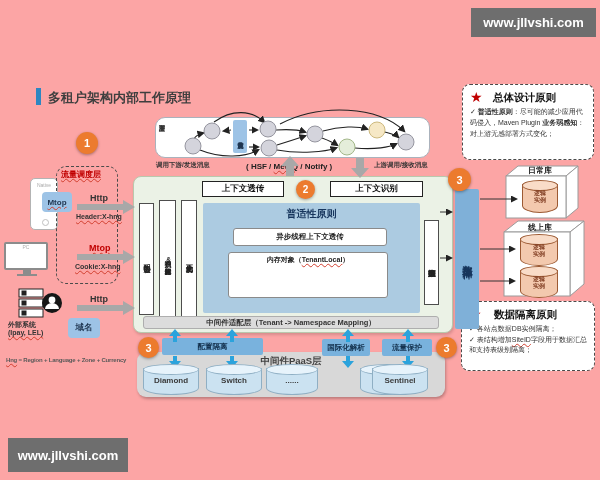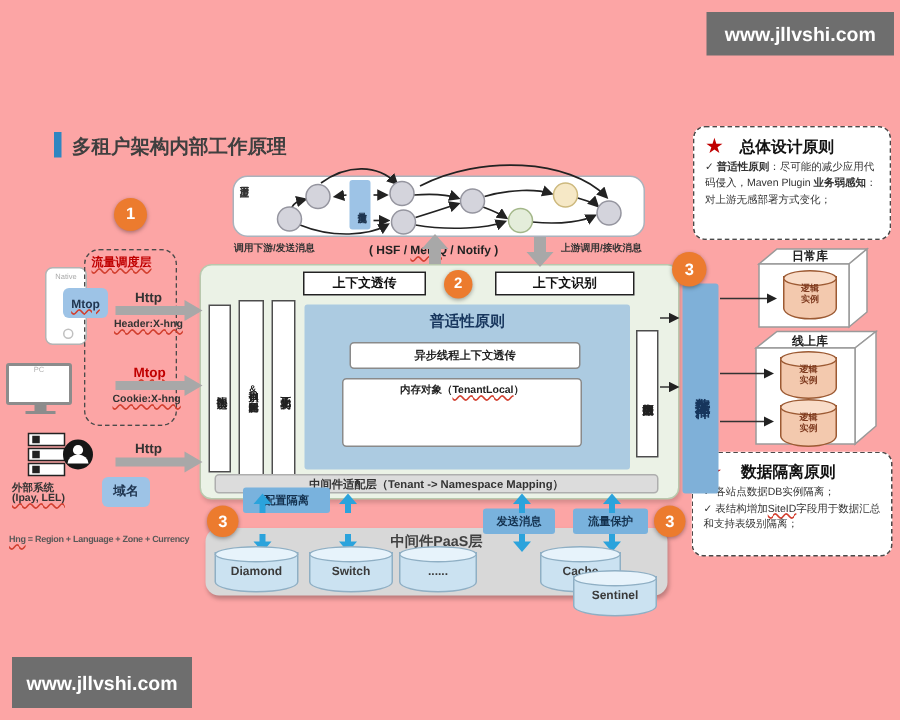--- a/index.html
+++ b/index.html
@@ -178,22 +178,22 @@
     </div>
   </div>
   <div class="cyl salmon" style="left:520px;top:270px;width:36px;height:26px;">
     <div class="ctop"></div>
     <div class="clabel">
       <div>逻辑</div>
       <div>实例</div>
     </div>
   </div>
 
-  <div class="box flexc" style="left:162px;top:325px;width:58px;height:17px;background:#79b2dd;border-radius:2px;font-size:7.5px;font-weight:bold;color:#14324f;z-index:3;">配置隔离</div>
-  <div class="box flexc" style="left:322px;top:339px;width:48px;height:17px;background:#79b2dd;border-radius:2px;font-size:7.5px;font-weight:bold;color:#14324f;z-index:3;">发送消息</div>
+  <div class="box flexc" style="left:162px;top:338px;width:101px;height:17px;background:#79b2dd;border-radius:2px;font-size:7.5px;font-weight:bold;color:#14324f;z-index:3;">配置隔离</div>
+  <div class="box flexc" style="left:322px;top:339px;width:48px;height:17px;background:#79b2dd;border-radius:2px;font-size:7.5px;font-weight:bold;color:#14324f;z-index:3;">国际化解析</div>
   <div class="box flexc" style="left:382px;top:339px;width:50px;height:17px;background:#79b2dd;border-radius:2px;font-size:7.5px;font-weight:bold;color:#14324f;z-index:3;">流量保护</div>
 
   <div class="box" style="left:137px;top:352px;width:308px;height:45px;background:#d8d8d8;border-radius:9px;box-shadow:1px 2px 3px rgba(0,0,0,.25);">
     <div style="text-align:center;font-size:9.5px;font-weight:bold;color:#404040;margin-top:3px;">中间件PaaS层</div>
   </div>
   <div class="cyl bluec" style="left:143px;top:368px;width:54px;height:25px;">
     <div class="ctop"></div>
     <div class="clabel">Diamond</div>
   </div>
   <div class="cyl bluec" style="left:206px;top:368px;width:54px;height:25px;text-decoration:underline;">
@@ -201,21 +201,21 @@
     <div class="clabel">Switch</div>
   </div>
   <div class="cyl bluec" style="left:266px;top:368px;width:50px;height:25px;">
     <div class="ctop"></div>
     <div class="clabel">......</div>
   </div>
   <div class="cyl bluec" style="left:323px;top:368px;width:52px;height:25px;margin-left:37px;">
     <div class="ctop"></div>
     <div class="clabel">Cache</div>
   </div>
-  <div class="cyl bluec" style="left:382px;top:368px;width:54px;height:25px;margin-top:16px;">
+  <div class="cyl bluec" style="left:372px;top:368px;width:54px;height:25px;">
     <div class="ctop"></div>
     <div class="clabel">Sentinel</div>
   </div>
 
   <div class="box dashpanel" style="left:462px;top:84px;width:132px;height:76px;">
     <span style="position:absolute;left:7px;top:4px;font-size:14px;color:#c00000;">★</span>
     <div style="position:absolute;left:30px;top:6px;font-size:10.5px;font-weight:bold;color:#111;">总体设计原则</div>
     <div style="position:absolute;left:7px;top:22px;width:119px;font-size:7px;line-height:1.55;color:#333;">
       <span>✓</span>
       <b>普适性原则</b><span>：尽可能的减少应用代码侵入，Maven Plugin </span><b>业务弱感知</b><span>：对上游无感部署方式变化；</span>

